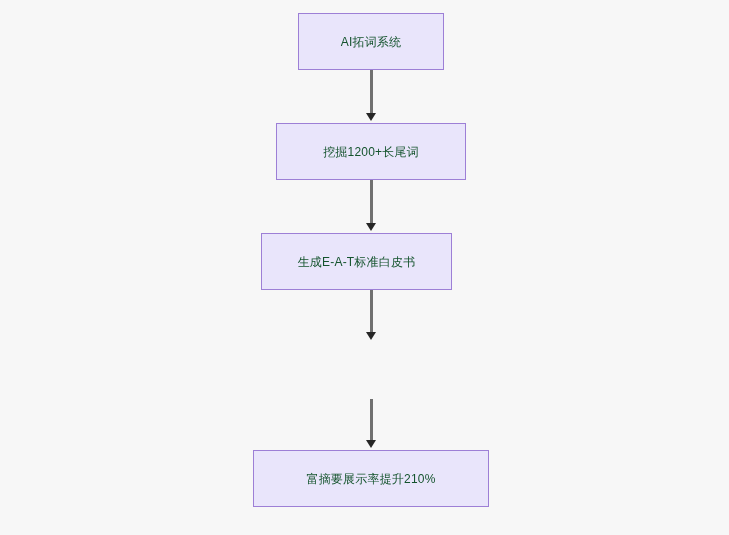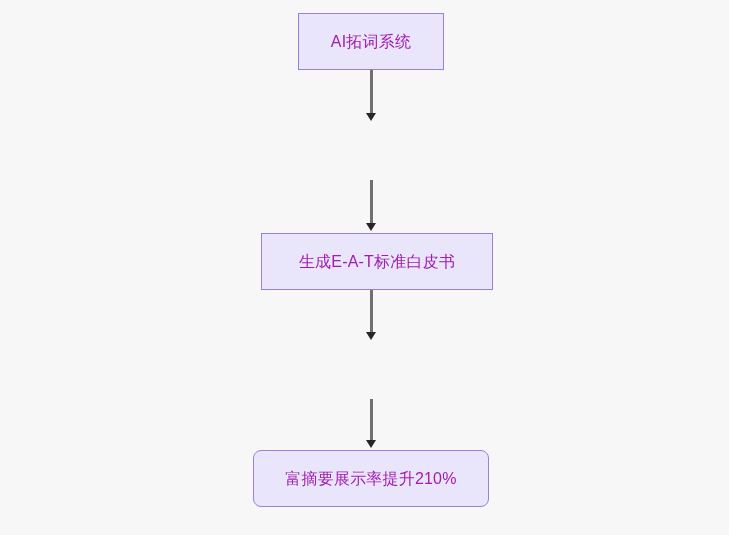--- a/index.html
+++ b/index.html
@@ -22,23 +22,23 @@
     position: absolute;
     box-sizing: border-box;
     background: #e9e5fb;
     border: 1.6px solid #9d7fd6;
     display: flex;
     align-items: center;
     justify-content: center;
     height: 57px;
   }
   .flow-node-label {
-    font-size: 16px;
+    font-size: 12px;
     line-height: 1;
-    color: #a21caf;
+    color: #14532d;
     letter-spacing: 0.2px;
     white-space: nowrap;
   }
   .connector {
     position: absolute;
     left: 370px;
     width: 3px;
     background: #707070;
   }
   .arrowhead {
@@ -64,23 +64,26 @@
   <div class="connector" style="top:290px;height:44px;"></div>
   <div class="arrowhead" style="left:366px;top:332px;"></div>
 
   <div class="connector" style="top:399px;height:43px;"></div>
   <div class="arrowhead" style="left:366px;top:440px;"></div>
 
   <div class="flow-node" style="left:298px;top:13px;width:146px;">
     <span class="flow-node-label">AI拓词系统</span>
   </div>
 
+  <div class="flow-node" style="left:276px;top:123px;width:190px;">
+    <span class="flow-node-label">挖掘1200+长尾词</span>
+  </div>
 
-  <div class="flow-node" style="left:261px;top:233px;width:232px;">
+  <div class="flow-node" style="left:261px;top:233px;width:191px;">
     <span class="flow-node-label">生成E-A-T标准白皮书</span>
   </div>
 
 
-  <div class="flow-node" style="left:253px;top:450px;width:236px;border-radius:8px;">
+  <div class="flow-node" style="left:253px;top:450px;width:236px;">
     <span class="flow-node-label">富摘要展示率提升210%</span>
   </div>
 
 </div>
 
 </body></html>

